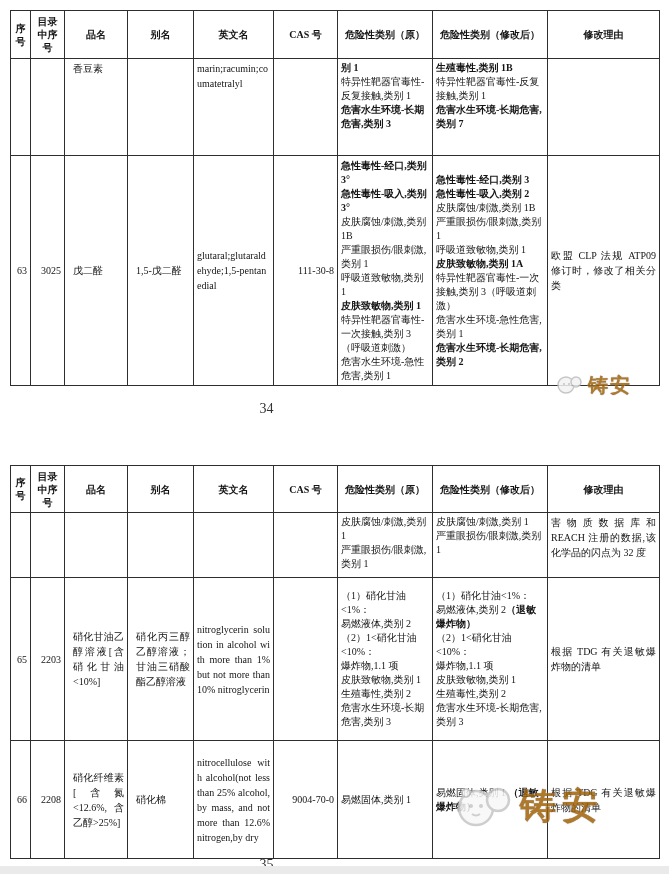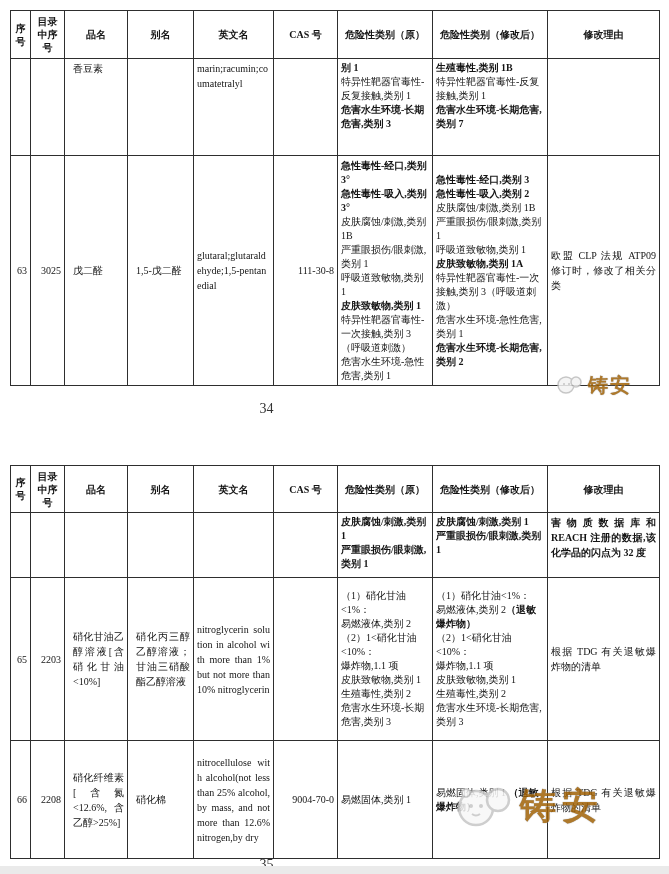--- a/index.html
+++ b/index.html
@@ -148,21 +148,21 @@
         <th>品名</th>
         <th>别名</th>
         <th>英文名</th>
         <th>CAS 号</th>
         <th>危险性类别（原）</th>
         <th>危险性类别（修改后）</th>
         <th>修改理由</th>
       </tr>
     </thead>
     <tbody>
-      <tr class="cont" style="height: 65px; font-weight: bold;">
+      <tr class="cont" style="height: 65px;">
         <td class="c"></td>
         <td class="c"></td>
         <td class="j"></td>
         <td class="j"></td>
         <td class="e"></td>
         <td class="c"></td>
         <td class="h">
           <div class="hz-line"><span>皮肤腐蚀/刺激,类别 1</span></div>
           <div class="hz-line"><span>严重眼损伤/眼刺激,类别 1</span></div>
         </td>

